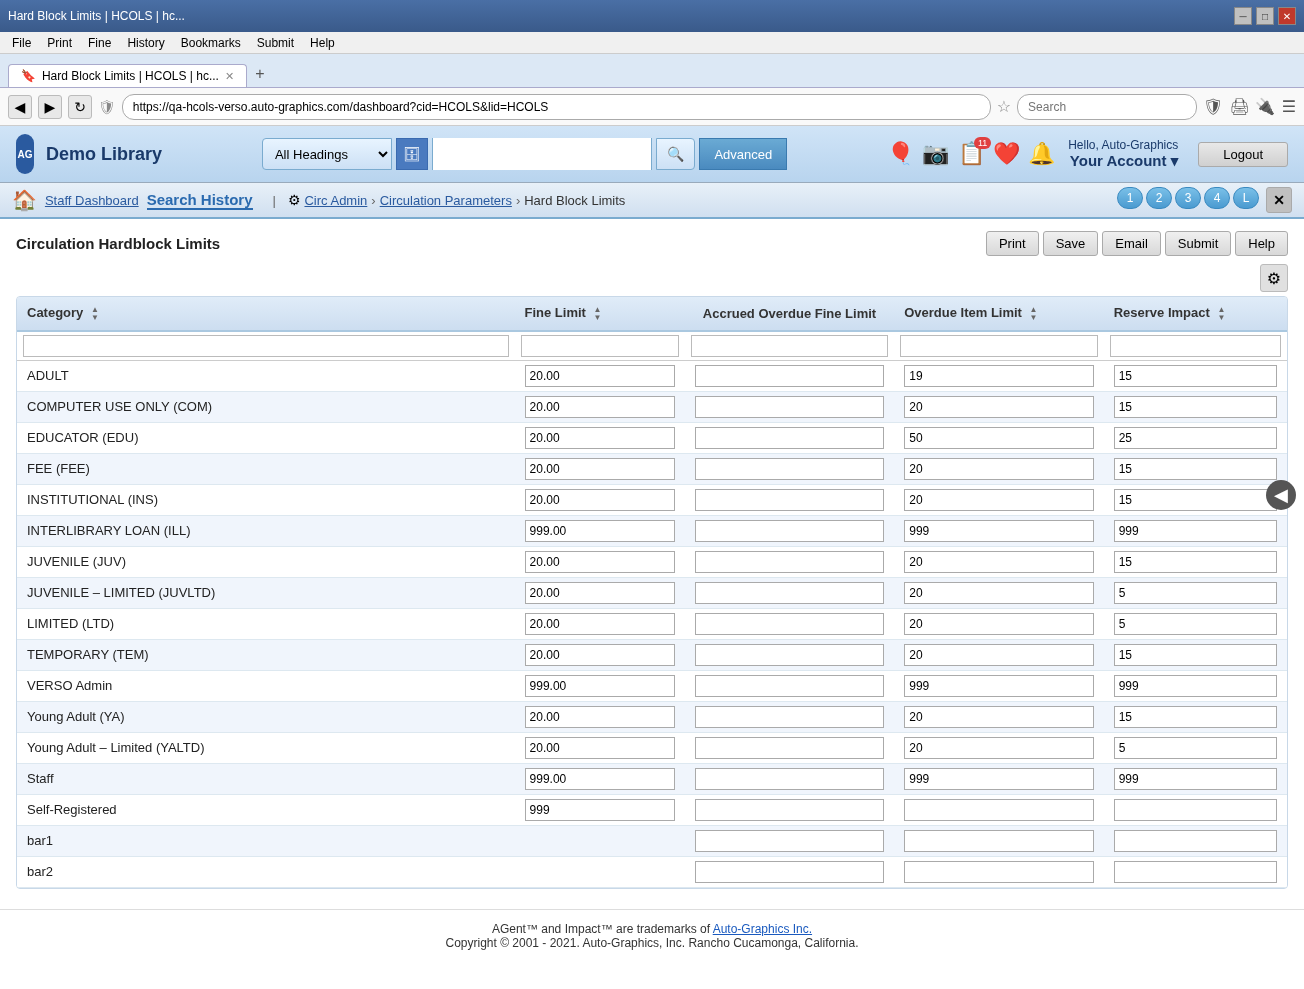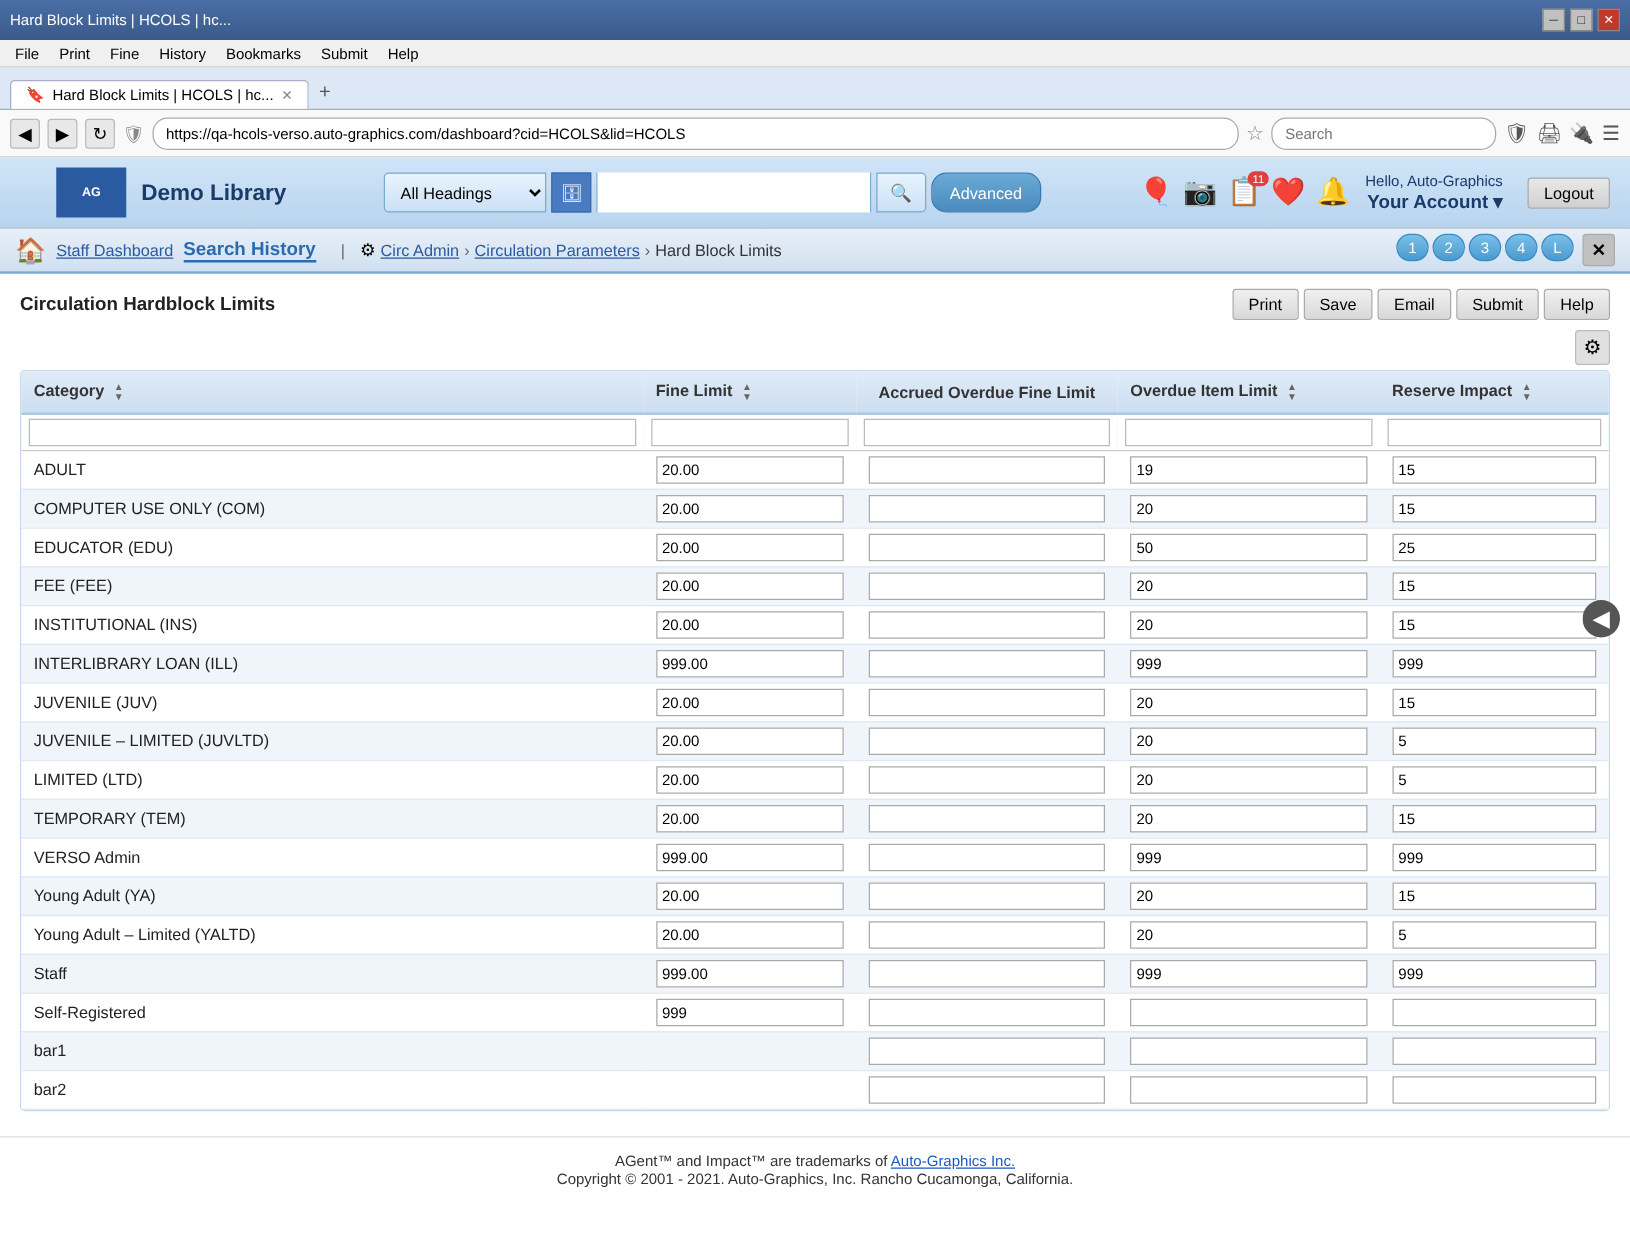--- a/index.html
+++ b/index.html
@@ -111,35 +111,35 @@
     .search-input-main {
       height: 32px; border: 1px solid #7aabcf; border-top: none; border-bottom: none;
       padding: 0 8px; font-size: 13px; width: 220px;
     }
     .search-btn {
       height: 32px; border: 1px solid #7aabcf; background: linear-gradient(to bottom, #e8f4ff, #cce0f5);
       border-radius: 0 4px 4px 0; padding: 0 10px; cursor: pointer; font-size: 14px;
     }
     .advanced-btn {
       height: 32px; background: linear-gradient(to bottom, #6aaad4, #4a8abf);
-      border: 1px solid #3a7aaf; border-radius: 12px; padding: 0 14px;
+      border: 1px solid #3a7aaf; border-radius: 0; padding: 0 14px;
       color: #fff; font-size: 13px; cursor: pointer;
     }
     .header-icons { display: flex; align-items: center; gap: 8px; margin-left: auto; }
     .hdr-icon { font-size: 22px; cursor: pointer; color: #2a5a9f; position: relative; }
     .badge {
       position: absolute; top: -4px; right: -6px;
       background: #e04040; color: #fff; border-radius: 8px;
       font-size: 9px; padding: 1px 4px; min-width: 14px; text-align: center;
     }
     .account-area { text-align: right; font-size: 12px; color: #1a3a6a; }
     .account-name { font-size: 15px; font-weight: bold; cursor: pointer; }
     .logout-btn {
       background: linear-gradient(to bottom, #e8e8e8, #d0d0d0);
-      border: 1px solid #aaa; border-radius: 3px; padding: 4px 12px;
+      border: 1px solid #aaa; border-radius: 3px; padding: 4px 24px;
       cursor: pointer; font-size: 13px; margin-left: 8px;
     }
 
     
     .nav-bar {
       background: linear-gradient(to bottom, #e8f0f8, #d0dff0);
       border-bottom: 2px solid #7aabcf;
       padding: 4px 12px;
       display: flex;
       align-items: center;
@@ -297,21 +297,21 @@
   <input class="search-box-browser" type="text" placeholder="Search" style="">
   <div class="addr-icons">
     <span class="addr-icon">🛡</span>
     <span class="addr-icon">🖨</span>
     <span class="addr-icon">🔌</span>
     <span class="addr-icon">☰</span>
   </div>
 </div>
 
 <div class="app-header">
-  <div style="width:56px; height:40px; background:#2a5a9f; border-radius:0; display:flex; align-items:center; justify-content:center; color:#fff; font-size:10px; font-weight:bold; flex-shrink:0;margin-left:29px;">AG</div>
+  <div style="width:18px; height:40px; background:#2a5a9f; border-radius:12px; display:flex; align-items:center; justify-content:center; color:#fff; font-size:10px; font-weight:bold; flex-shrink:0;">AG</div>
   <span class="app-logo">Demo Library</span>
 
   <div class="search-area">
     <select class="heading-select">
       <option>All Headings</option>
       <option>Author</option>
       <option>Title</option>
       <option>Subject</option>
     </select>
     <div class="db-icon">🗄</div>

